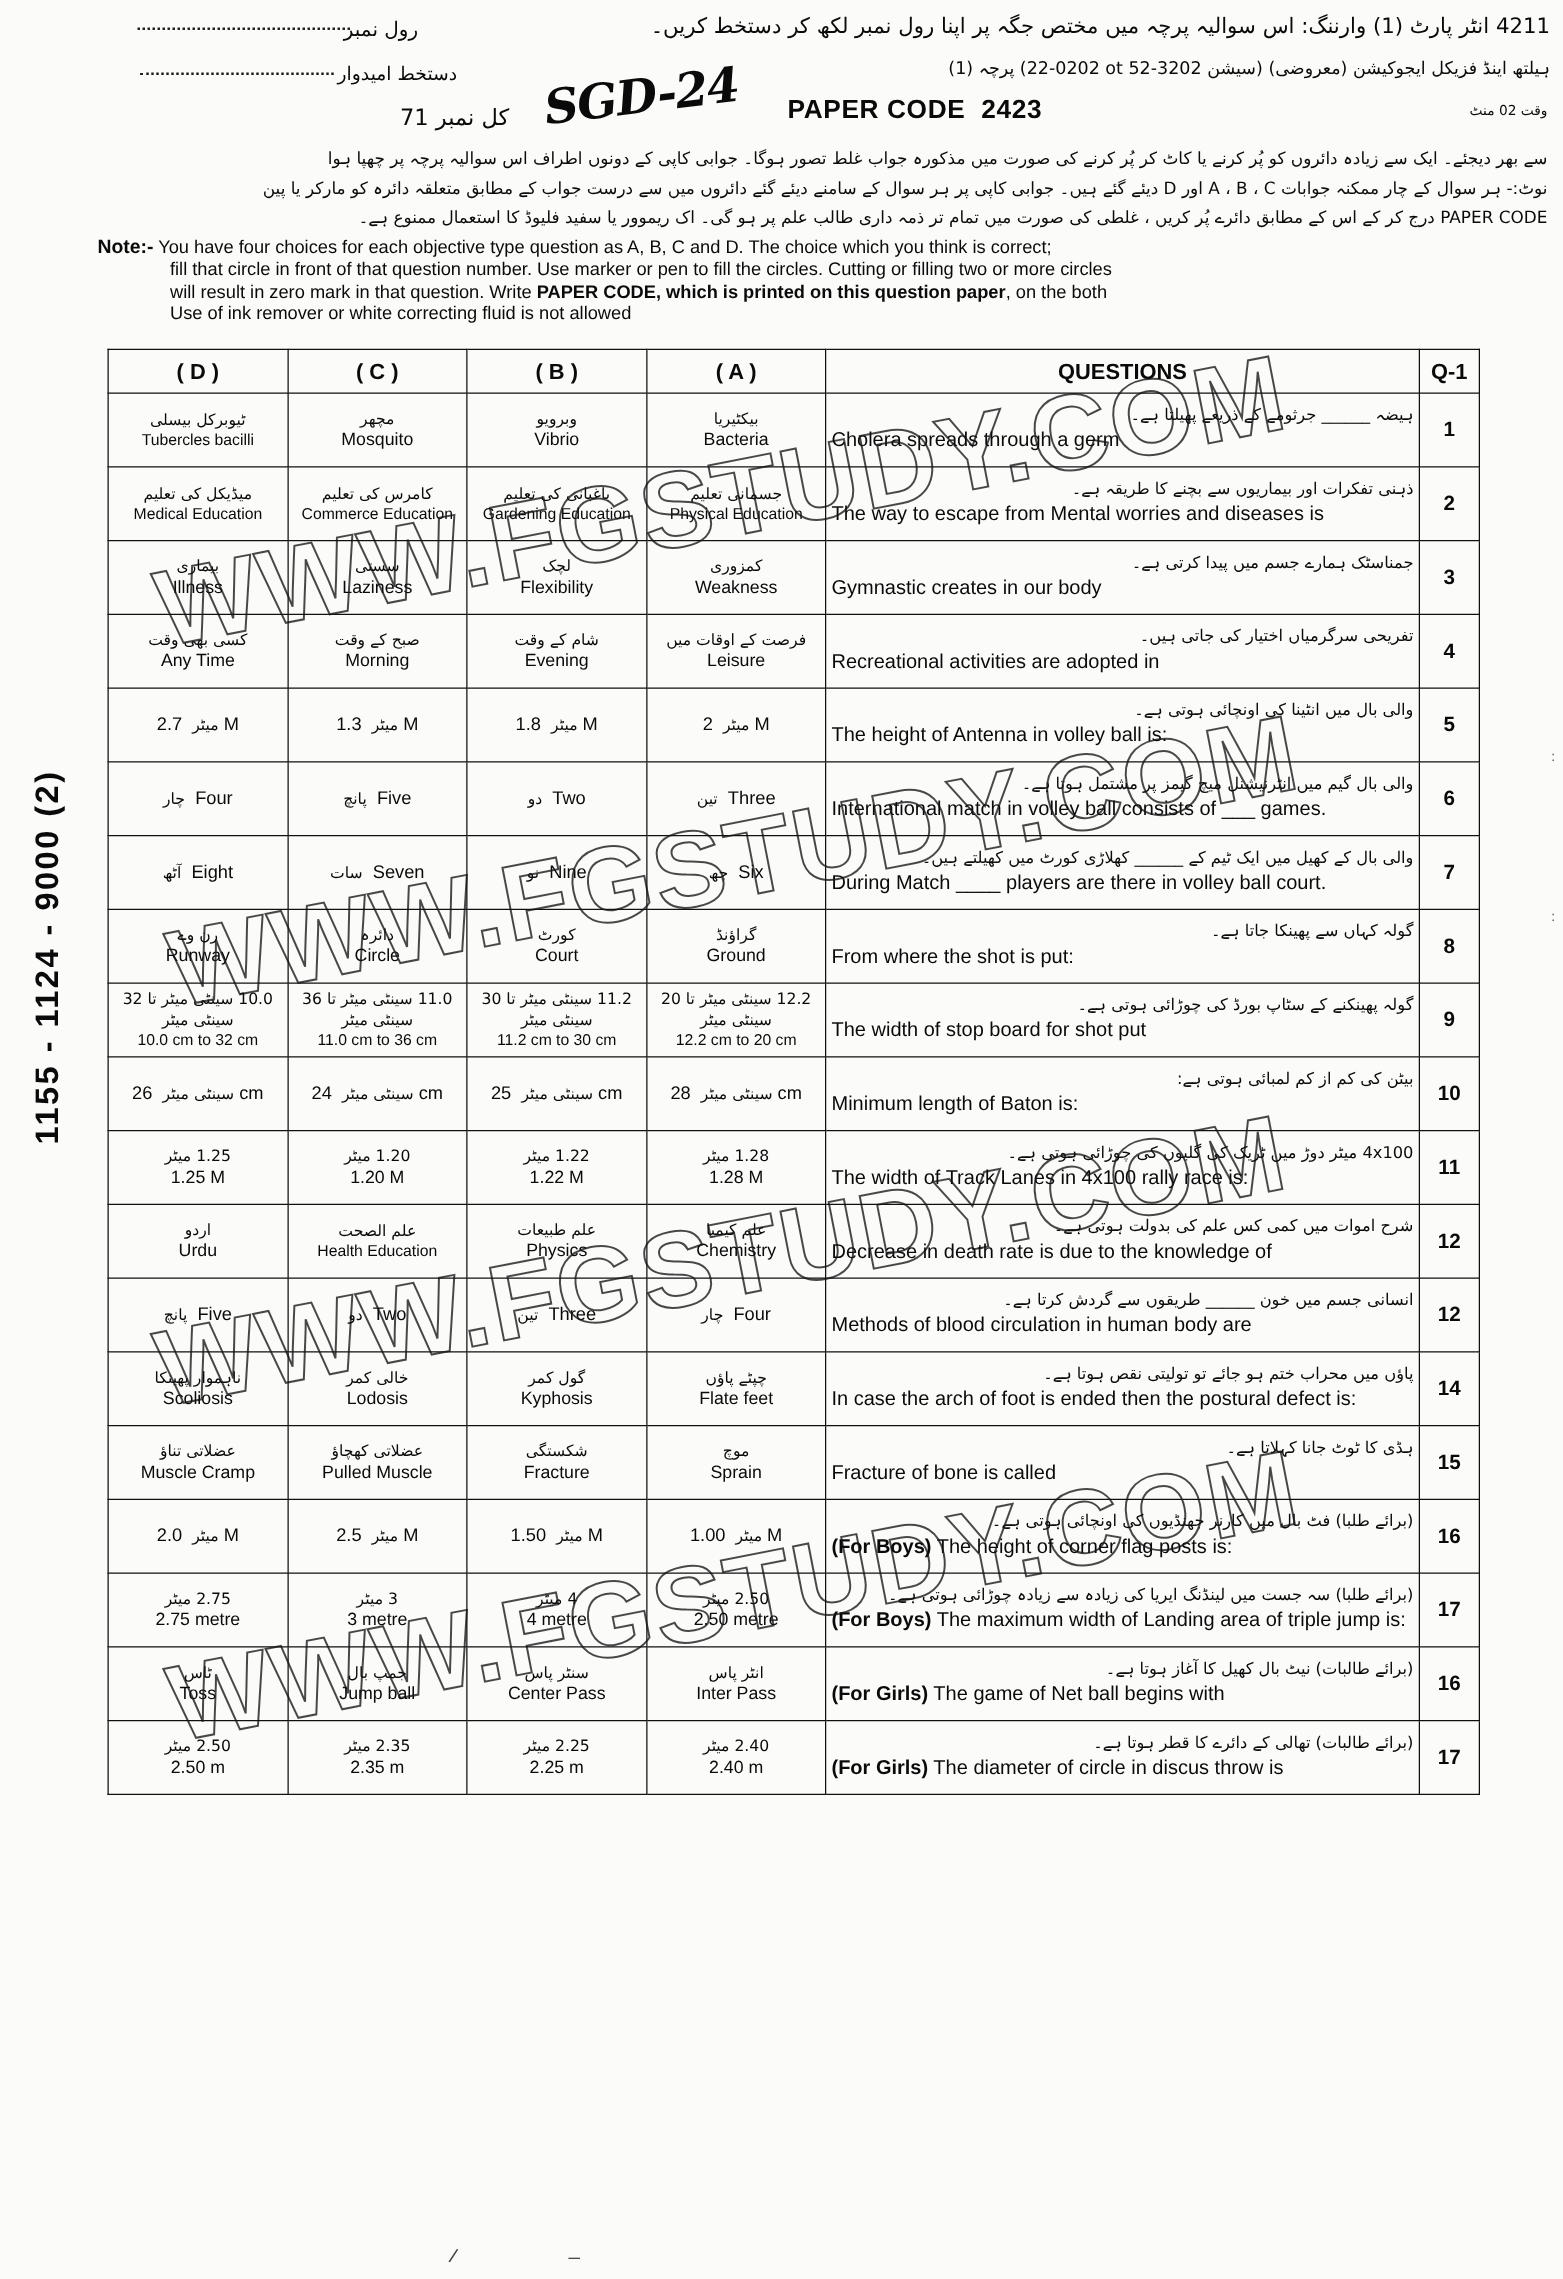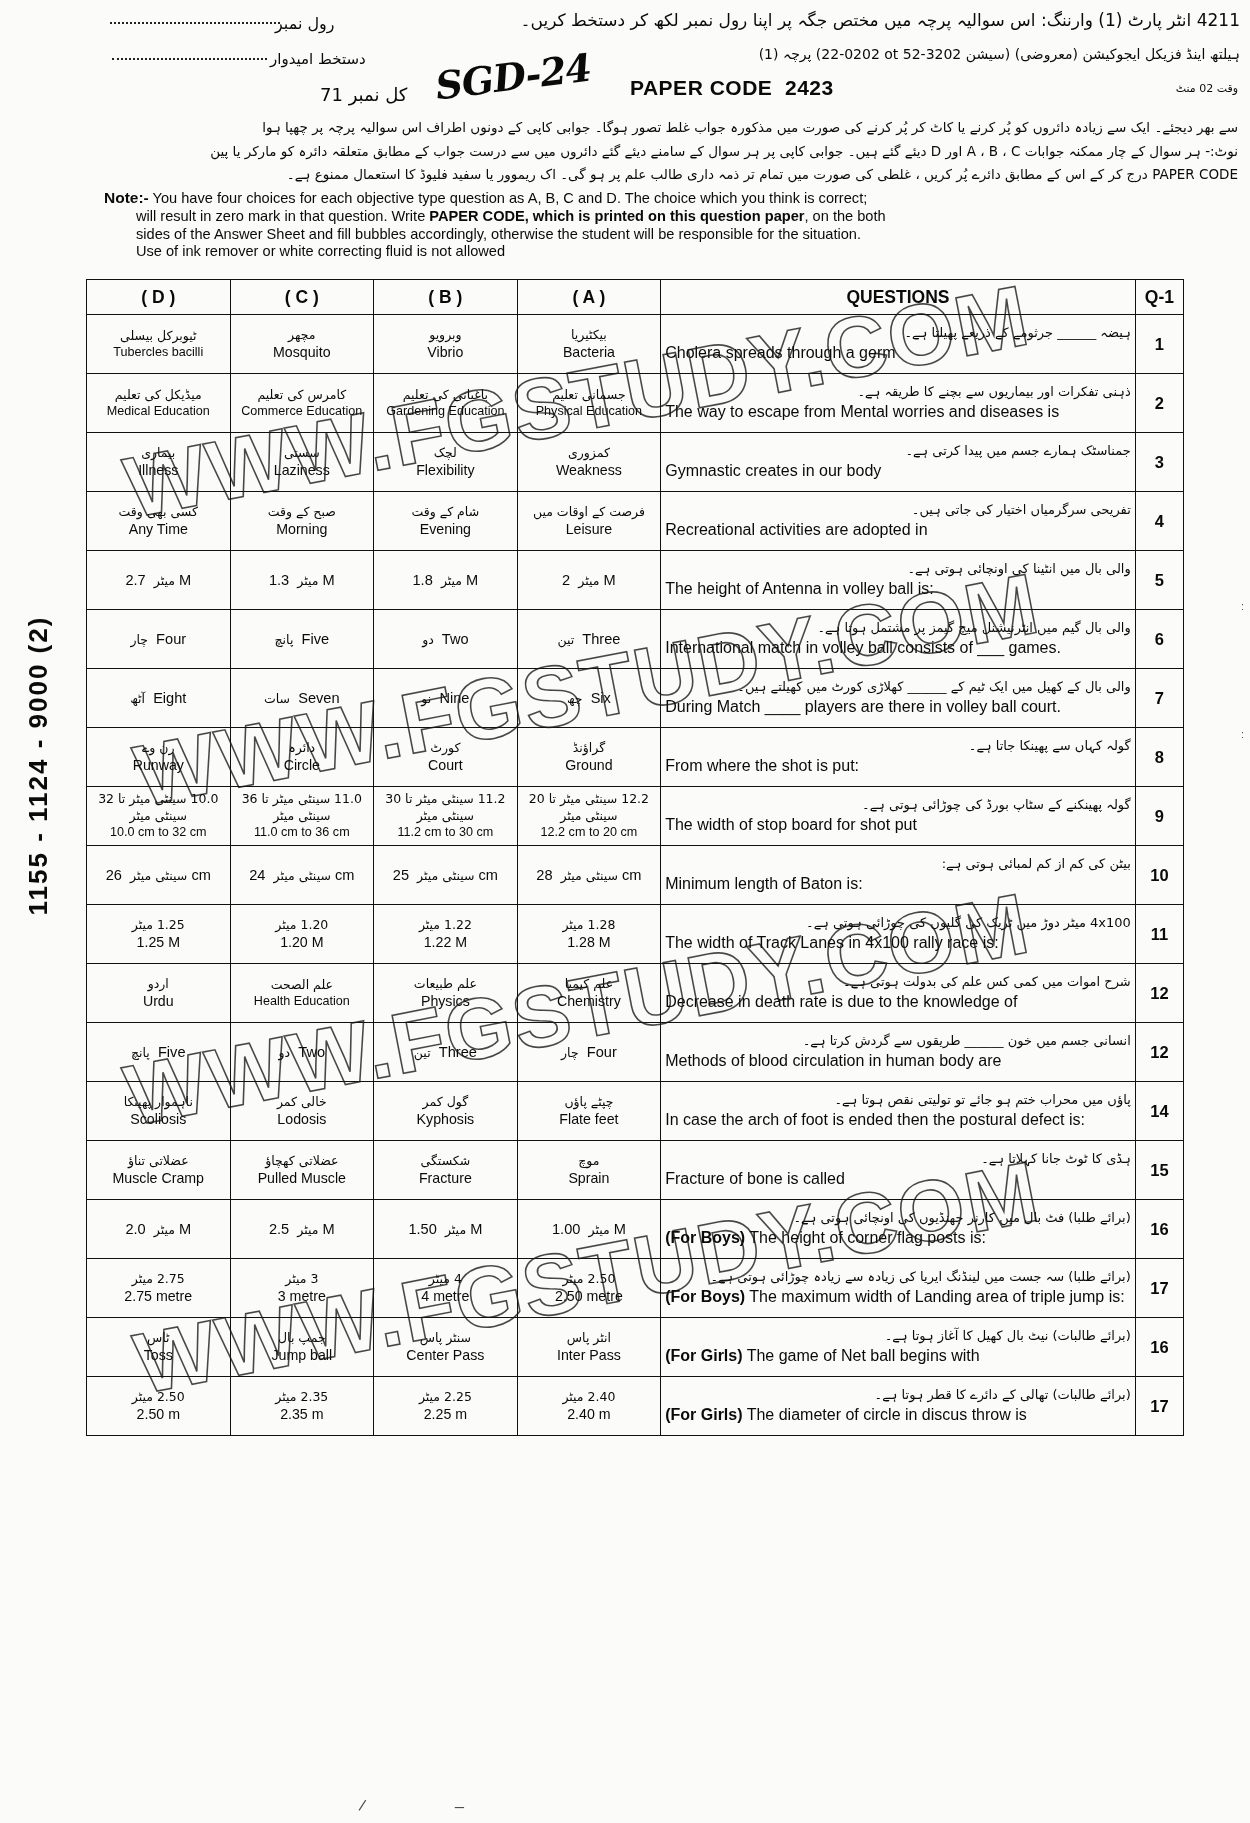--- a/index.html
+++ b/index.html
@@ -41,21 +41,21 @@
     font-family:"DejaVu Serif",serif;font-size:38px;font-style:italic;
     transform:rotate(-7deg);font-weight:bold;letter-spacing:-1px;
   }
 
   
   .note{position:absolute;left:78px;top:116px;width:1160px;}
   .nu{font-family:"DejaVu Sans",sans-serif;direction:rtl;text-align:right;font-size:13.5px;line-height:1.75;}
   .note-en{margin-top:2px;font-size:14.6px;line-height:1.22;}
   .note-en b{font-weight:bold;}
   .note-en .ind{padding-left:58px;display:block;}
-  .note-lead{display:inline-block;font-weight:bold;font-size:15.5px;margin-left:26px;}
+  .note-lead{display:inline-block;font-weight:bold;font-size:15.5px;}
 
   
   table.paper{
     position:absolute;left:86px;top:279px;
     width:1098px;border-collapse:collapse;
     table-layout:fixed;
   }
   table.paper td,table.paper th{
     border:1.6px solid #101010;
     padding:2px 4px;vertical-align:middle;
@@ -128,22 +128,22 @@
 
   <div class="note">
     <div class="nu">سے بھر دیجئے۔ ایک سے زیادہ دائروں کو پُر کرنے یا کاٹ کر پُر کرنے کی صورت میں مذکورہ جواب غلط تصور ہوگا۔ جوابی کاپی کے دونوں اطراف اس سوالیہ پرچہ پر چھپا ہوا</div>
     <div class="nu">نوٹ:- ہر سوال کے چار ممکنہ جوابات A ، B ، C اور D دیئے گئے ہیں۔ جوابی کاپی پر ہر سوال کے سامنے دیئے گئے دائروں میں سے درست جواب کے مطابق متعلقہ دائرہ کو مارکر یا پین</div>
     <div class="nu">PAPER CODE درج کر کے اس کے مطابق دائرے پُر کریں ، غلطی کی صورت میں تمام تر ذمہ داری طالب علم پر ہو گی۔ اک ریموور یا سفید فلیوڈ کا استعمال ممنوع ہے۔</div>
 
     <div class="note-en">
       <div>
         <span class="note-lead">Note:-</span><span> You have four choices for each objective type question as A, B, C and D.  The choice which you think is correct;</span>
       </div>
+      <div class="ind">fill that circle in front of that question number.  Use marker or pen to fill the circles. Cutting or filling two or more circles</div>
       <div class="ind"><span>will result in zero mark in that question.   Write </span><b>PAPER CODE, which is printed on this question paper</b><span>, on the   both</span></div>
-      <div class="ind">sides of  the  Answer  Sheet and fill bubbles accordingly,  otherwise  the student  will be responsible for  the situation.</div>
       <div class="ind">Use  of ink remover or white correcting  fluid is not allowed</div>
     </div>
   </div>
 
   <table class="paper">
     <colgroup>
       <col class="c-opt">
         <col class="c-opt">
         <col class="c-opt">
         <col class="c-opt">

